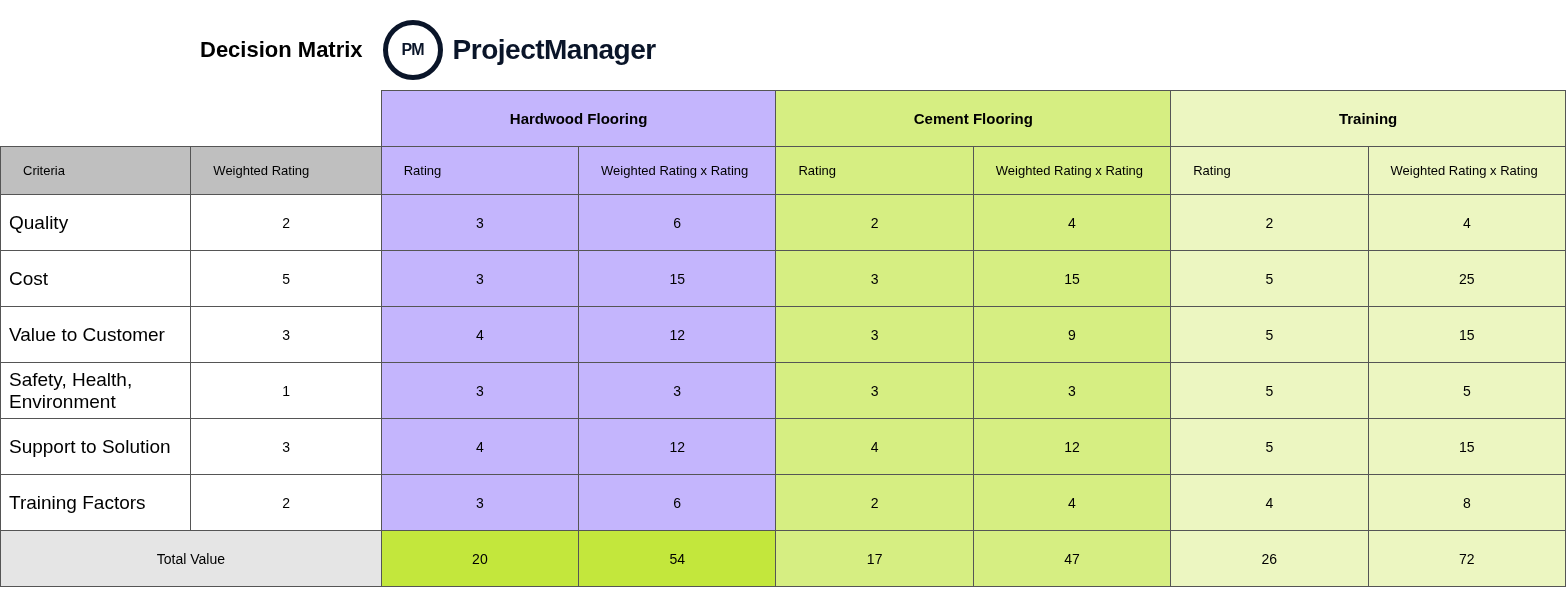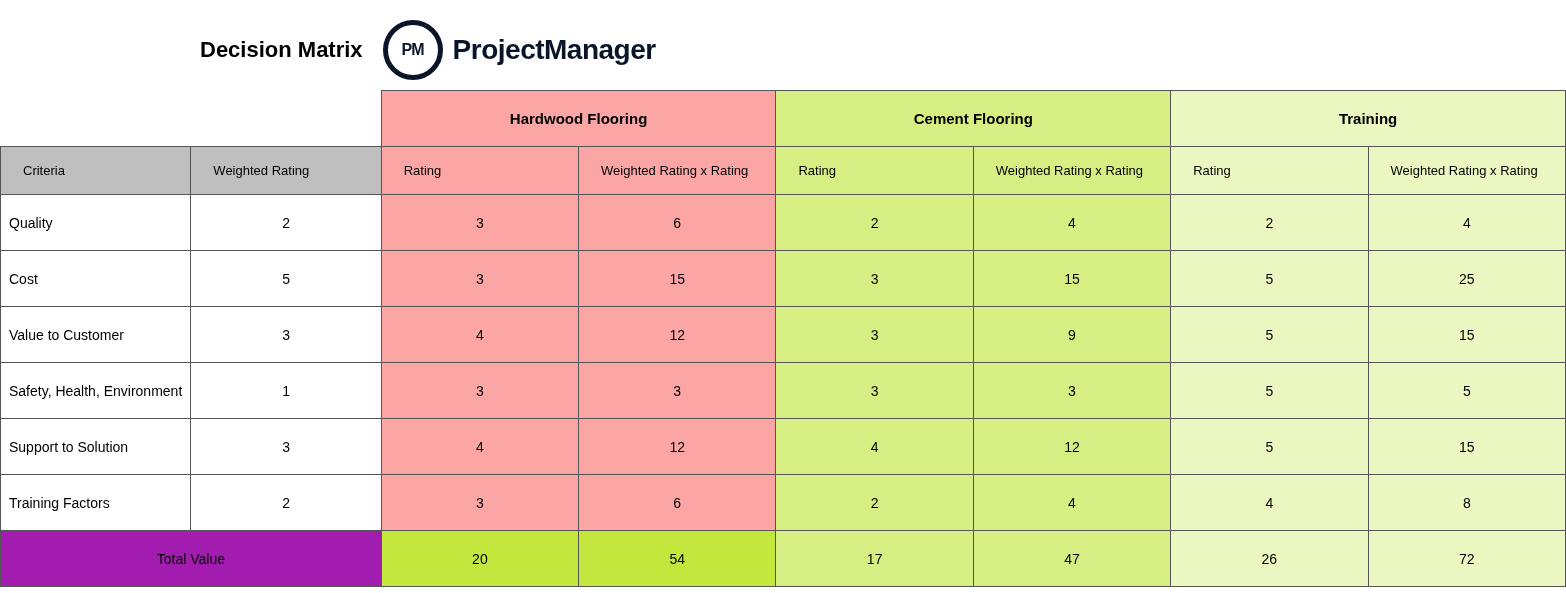--- a/index.html
+++ b/index.html
@@ -67,27 +67,27 @@
     font-size: 13px;
     text-align: left;
     height: 48px;
     padding-left: 22px;
   }
   .crit-col { width: 190px; }
   .weight-col { width: 190px; }
   .opt-col { width: 197px; }
   .gray-head { background: #bfbfbf; }
   .white-cell { background: #fff; }
-  .green-bright { background: #fca5a5; }
+  .green-bright { background: #c4b5fd; }
   .green-mid   { background: #d6ee82; }
   .green-pale  { background: #ecf6c1; }
   .center { text-align: center; }
   .left { text-align: left; }
-  .criteria-cell { text-align: left; font-size: 14px; }
-  .total-row td { background: #a21caf; }
+  .criteria-cell { text-align: left; font-size: 19px; }
+  .total-row td { background: #e5e5e5; }
   .total-row td.green-bright { background: #c3e73c; }
   .total-row td.green-mid   { background: #d6ee82; }
   .total-row td.green-pale  { background: #ecf6c1; }
   .blank-corner { border: none; background: #fff; }
 </style>
 </head>
 <body>
 
 <div class="header">
   <div class="title">Decision Matrix</div>

